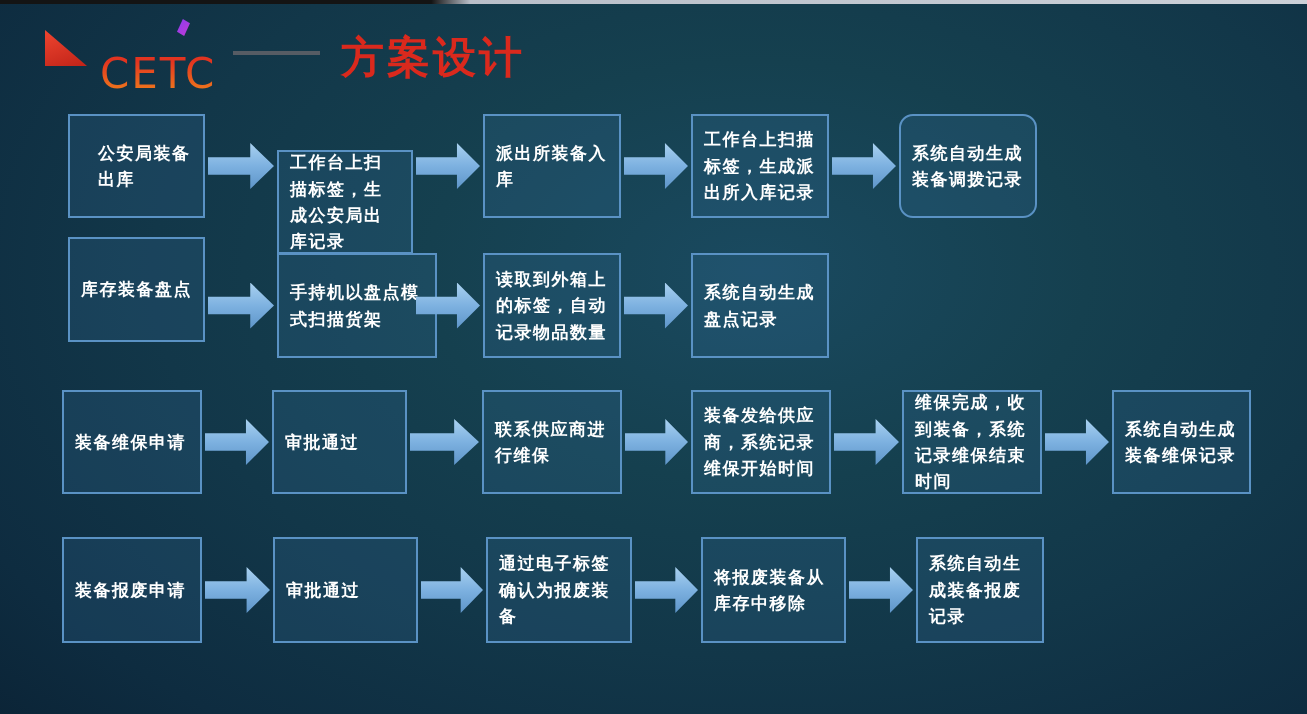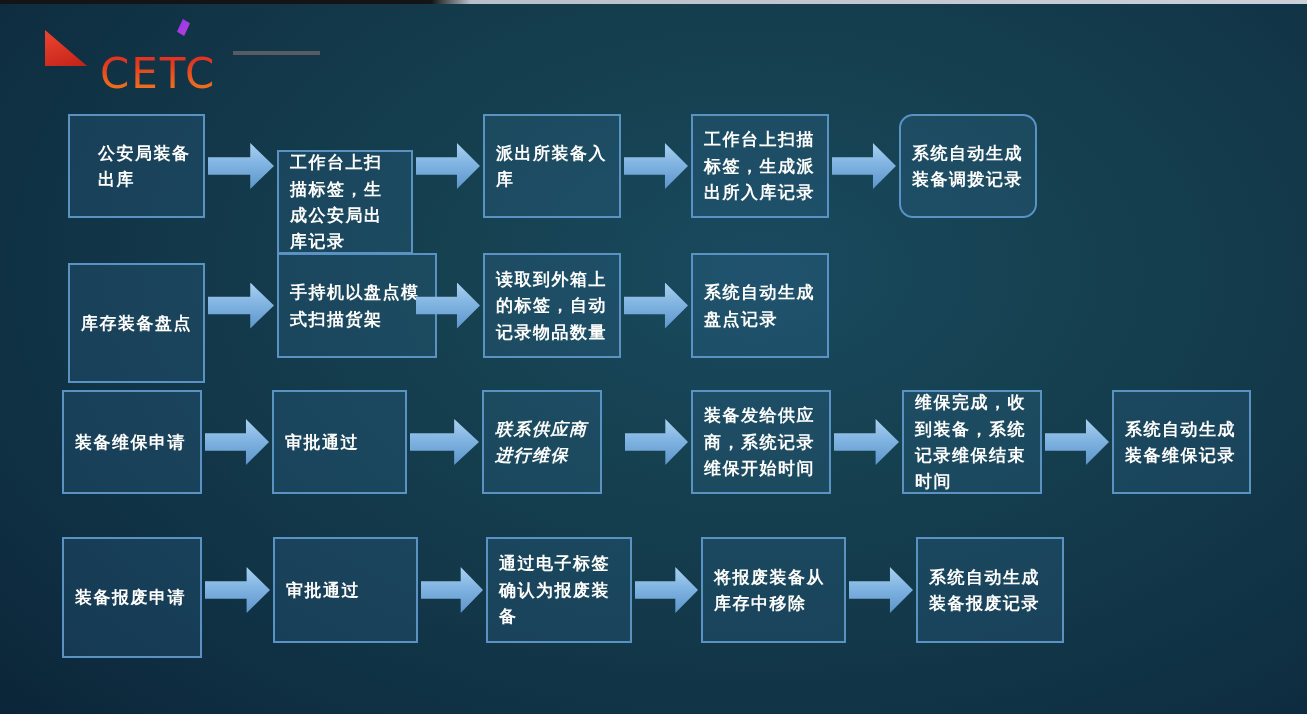--- a/index.html
+++ b/index.html
@@ -61,20 +61,21 @@
 </head>
 <body>
 
 <div class="slide">
   <div class="top-strip"></div>
 
   <div class="logo-triangle"></div>
   <div class="logo-text">CETC</div>
   <div class="logo-accent"></div>
   <div class="header-dash"></div>
+  <div class="page-title">方案设计</div>
 
   <div id="flow-layer">
       <div class="flow-box" style="left: 68px; top: 114px; width: 137px; height: 104px; padding-left: 28px;">
         <span>公安局装备出库</span>
       </div>
       <div class="flow-arrow" style="left: 208px; width: 66px; top: 143px;"></div>
       <div class="flow-box" style="left: 277px; top: 114px; width: 136px; height: 104px; margin-top: 36px;">
         <span>工作台上扫描标签，生成公安局出库记录</span>
       </div>
       <div class="flow-arrow" style="left: 416px; width: 64px; top: 143px;"></div>
@@ -82,21 +83,21 @@
         <span>派出所装备入库</span>
       </div>
       <div class="flow-arrow" style="left: 624px; width: 64px; top: 143px;"></div>
       <div class="flow-box" style="left: 691px; top: 114px; width: 138px; height: 104px; align-items: center;">
         <span>工作台上扫描标签，生成派出所入库记录</span>
       </div>
       <div class="flow-arrow" style="left: 832px; width: 64px; top: 143px;"></div>
       <div class="flow-box" style="left: 899px; top: 114px; width: 138px; height: 104px; border-radius: 14px;">
         <span>系统自动生成装备调拨记录</span>
       </div>
-      <div class="flow-box" style="left: 68px; top: 263px; width: 137px; height: 120px;">
+      <div class="flow-box" style="left: 68px; top: 237px; width: 137px; height: 105px;">
         <span>库存装备盘点</span>
       </div>
       <div class="flow-arrow" style="left: 208px; width: 66px; top: 282.5px;"></div>
       <div class="flow-box" style="left: 277px; top: 253px; width: 160px; height: 105px;">
         <span>手持机以盘点模式扫描货架</span>
       </div>
       <div class="flow-arrow" style="left: 416px; width: 64px; top: 282.5px;"></div>
       <div class="flow-box" style="left: 483px; top: 253px; width: 138px; height: 105px;">
         <span>读取到外箱上的标签，自动记录物品数量</span>
       </div>
@@ -105,48 +106,48 @@
         <span>系统自动生成盘点记录</span>
       </div>
       <div class="flow-box" style="left: 62px; top: 390px; width: 140px; height: 104px;">
         <span>装备维保申请</span>
       </div>
       <div class="flow-arrow" style="left: 205px; width: 64px; top: 419px;"></div>
       <div class="flow-box" style="left: 272px; top: 390px; width: 135px; height: 104px;">
         <span>审批通过</span>
       </div>
       <div class="flow-arrow" style="left: 410px; width: 69px; top: 419px;"></div>
-      <div class="flow-box" style="left: 482px; top: 390px; width: 120px; height: 104px; font-style: italic;">
+      <div class="flow-box" style="left: 482px; top: 390px; width: 140px; height: 104px;">
         <span>联系供应商进行维保</span>
       </div>
       <div class="flow-arrow" style="left: 625px; width: 63px; top: 419px;"></div>
       <div class="flow-box" style="left: 691px; top: 390px; width: 140px; height: 104px;">
         <span>装备发给供应商，系统记录维保开始时间</span>
       </div>
       <div class="flow-arrow" style="left: 834px; width: 65px; top: 419px;"></div>
       <div class="flow-box" style="left: 902px; top: 390px; width: 140px; height: 104px;">
         <span>维保完成，收到装备，系统记录维保结束时间</span>
       </div>
       <div class="flow-arrow" style="left: 1045px; width: 64px; top: 419px;"></div>
       <div class="flow-box" style="left: 1112px; top: 390px; width: 139px; height: 104px;">
         <span>系统自动生成装备维保记录</span>
       </div>
-      <div class="flow-box" style="left: 62px; top: 537px; width: 140px; height: 121px;">
+      <div class="flow-box" style="left: 62px; top: 537px; width: 140px; height: 106px;">
         <span>装备报废申请</span>
       </div>
       <div class="flow-arrow" style="left: 205px; width: 65px; top: 567px;"></div>
       <div class="flow-box" style="left: 273px; top: 537px; width: 145px; height: 106px;">
         <span>审批通过</span>
       </div>
       <div class="flow-arrow" style="left: 421px; width: 62px; top: 567px;"></div>
       <div class="flow-box" style="left: 486px; top: 537px; width: 146px; height: 106px;">
         <span>通过电子标签确认为报废装备</span>
       </div>
       <div class="flow-arrow" style="left: 635px; width: 63px; top: 567px;"></div>
       <div class="flow-box" style="left: 701px; top: 537px; width: 145px; height: 106px;">
         <span>将报废装备从库存中移除</span>
       </div>
       <div class="flow-arrow" style="left: 849px; width: 64px; top: 567px;"></div>
-      <div class="flow-box" style="left: 916px; top: 537px; width: 148px; height: 106px;">
+      <div class="flow-box" style="left: 916px; top: 537px; width: 128px; height: 106px;">
         <span>系统自动生成装备报废记录</span>
       </div>
     </div>
 </div>
 
 </body></html>

